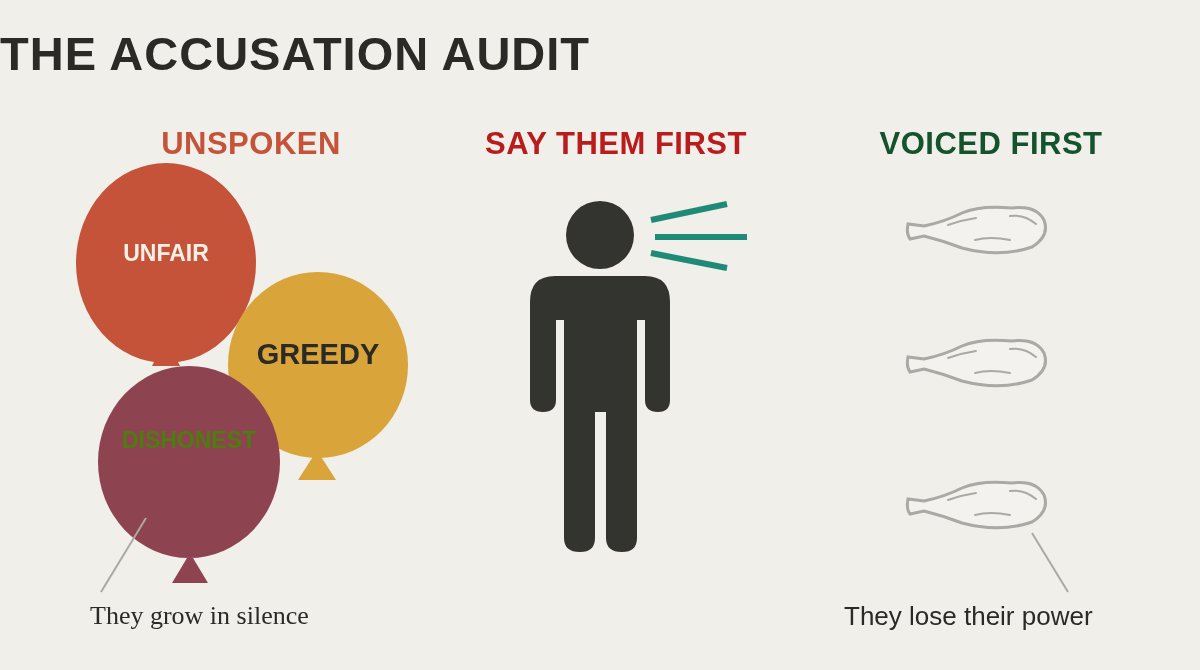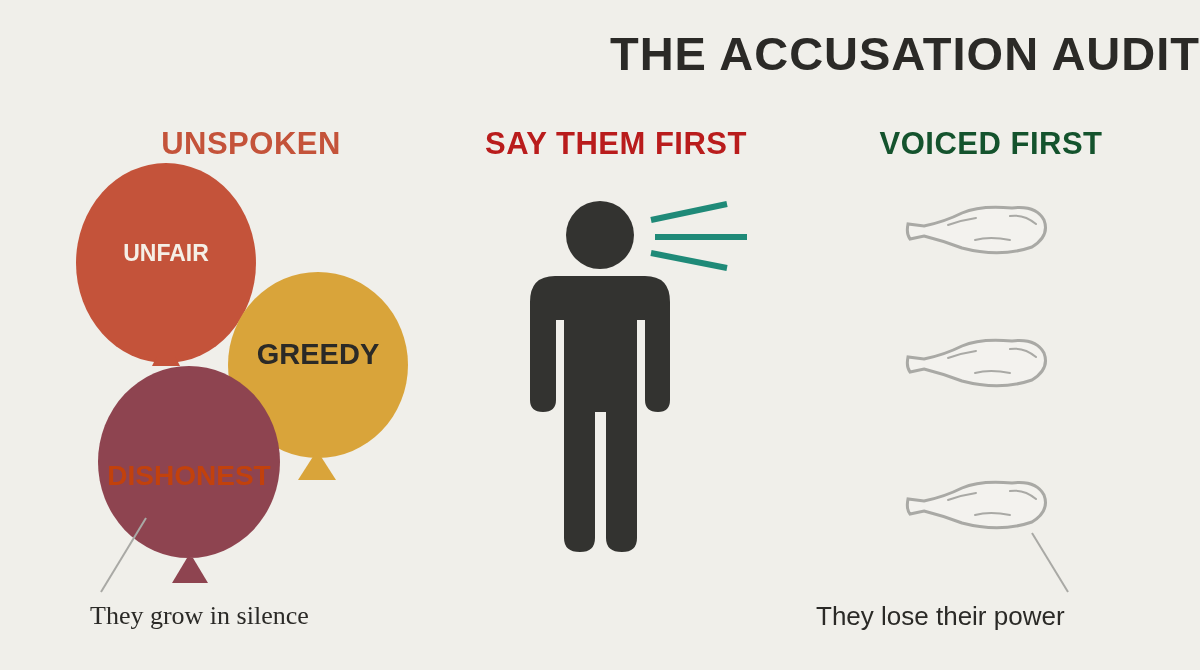--- a/index.html
+++ b/index.html
@@ -1,18 +1,18 @@
 <!DOCTYPE html>
 <html><head>
 <meta charset="utf-8">
 <style>
   html, body { margin:0; padding:0; }
   body { width:1200px; height:670px; background:#f0efea; position:relative; overflow:hidden;
          font-family:"Liberation Sans", "DejaVu Sans", sans-serif; }
-  .title { position:absolute; left:0; width:1200px; top:26px; text-align:right;
+  .title { position:absolute; left:0; width:1200px; top:26px; text-align:left;
            font-size:47px; font-weight:900; color:#2b2a27; letter-spacing:1px; margin:0; }
   .col-head { position:absolute; top:110px; font-size:31px; font-weight:900; letter-spacing:0.5px; margin:16px; text-align:center; }
   .caption { position:absolute; font-size:26px; color:#2b2a27; }
   svg { position:absolute; left:0; top:0; }
   .balloon-label { position:absolute; font-weight:900; text-align:center; }
 </style>
 </head>
 <body>
 
 <h1 class="title">THE ACCUSATION AUDIT</h1>
@@ -65,16 +65,16 @@
       <path d="M948 225 Q962 220 976 218" fill="none" stroke-width="2"></path>
       <path d="M975 240 Q990 236 1010 240" fill="none" stroke-width="2"></path>
       <path d="M1010 216 Q1024 214 1036 224" fill="none" stroke-width="2"></path>
     </g>
   </g>
   <line x1="1032" y1="533" x2="1068" y2="592" stroke="#a9a9a5" stroke-width="2"></line>
 </svg>
 
 <div class="balloon-label" style="left:76px;top:240px;width:180px;font-size:23px;color:#f5efe6;">UNFAIR</div>
 <div class="balloon-label" style="left:228px;top:338px;width:180px;font-size:29px;color:#2b2a27;">GREEDY</div>
-<div class="balloon-label" style="left:96px;top:460px;width:186px;font-size:28px;color:#c2410c;">DISHONEST</div>
+<div class="balloon-label" style="left:96px;top:427px;width:186px;font-size:23px;color:#4d7c0f;">DISHONEST</div>
 
 <div class="caption" style="left:90px;top:601px;font-family:Liberation Serif, serif;">They grow in silence</div>
-<div class="caption" style="left:816px;top:601px;">They lose their power</div>
+<div class="caption" style="left:844px;top:601px;">They lose their power</div>
 
 </body></html>

